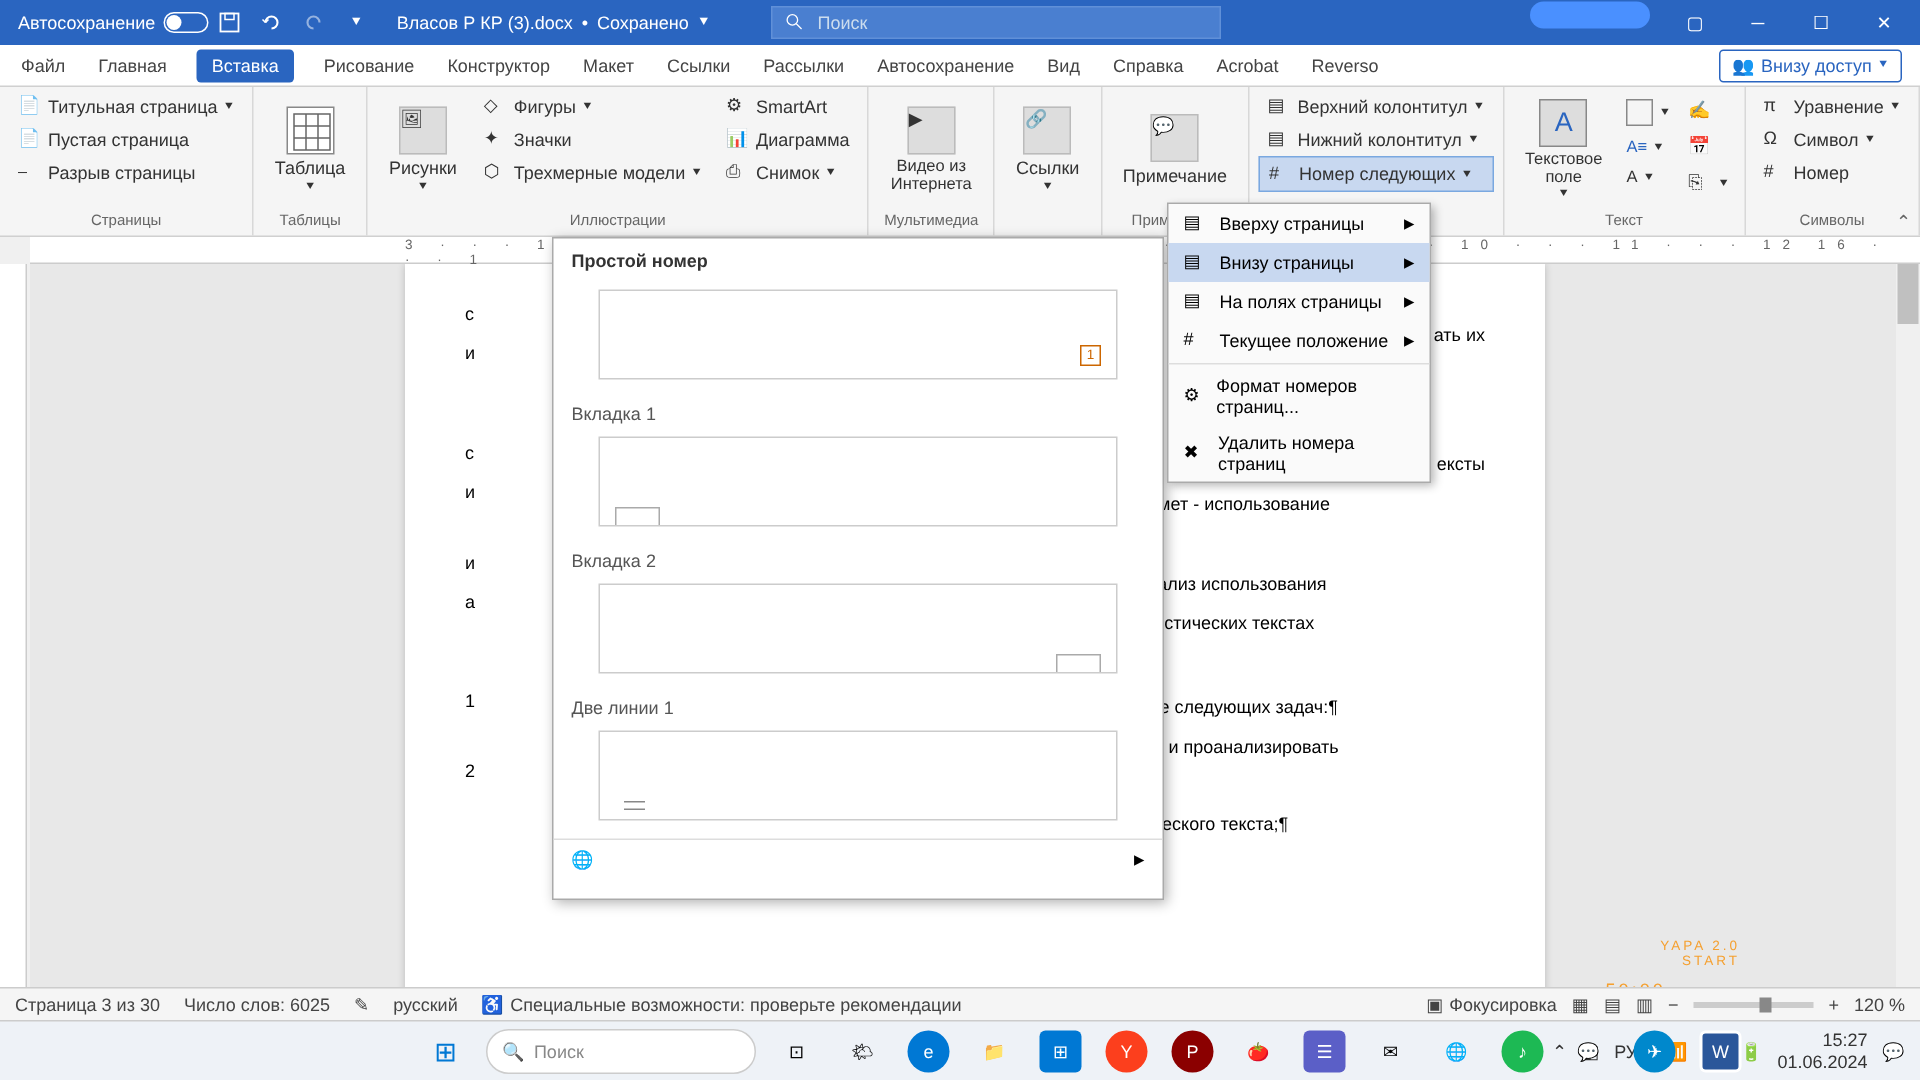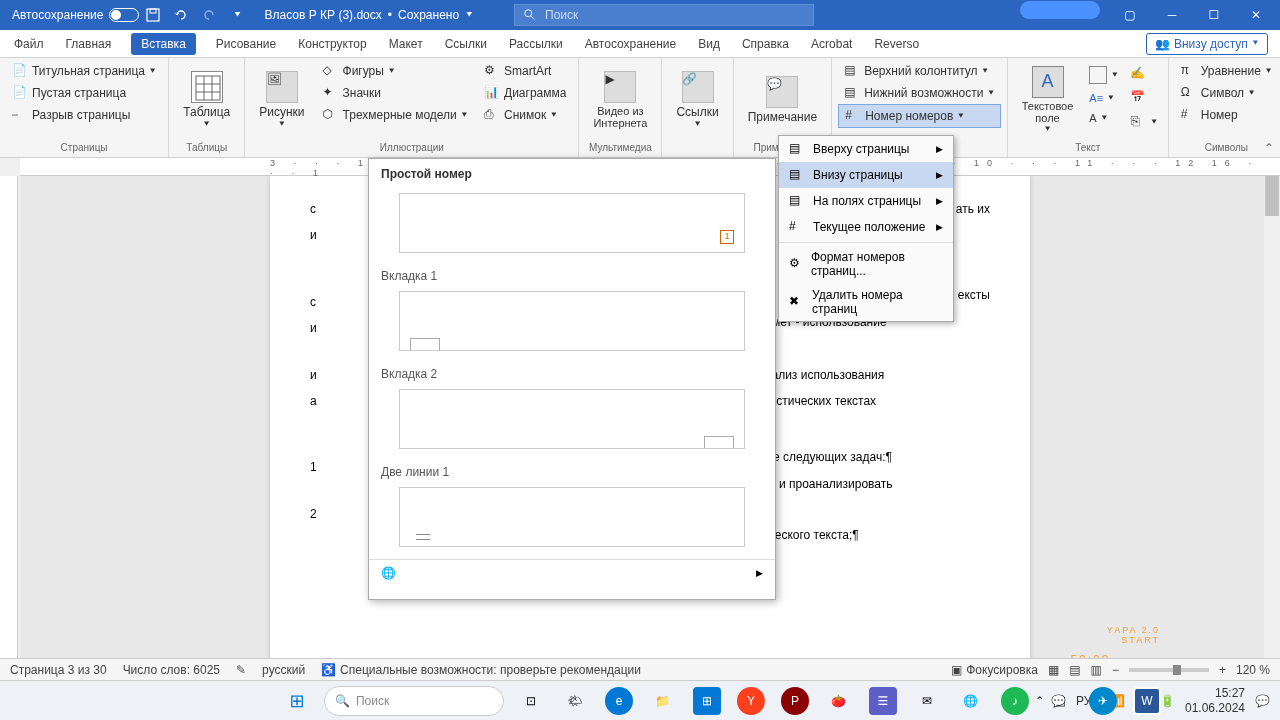--- a/index.html
+++ b/index.html
@@ -235,26 +235,26 @@
   <div class="rgroup">
     <div class="rgroup-body">
         <div class="vstack">
       <div class="rbtn">
             <span class="ico">▤</span>
             <span>Верхний колонтитул</span>
             <span style="font-size:9px">⯆</span>
           </div>
       <div class="rbtn">
             <span class="ico">▤</span>
-            <span>Нижний возможности</span>
+            <span>Нижний колонтитул</span>
             <span style="font-size:9px">⯆</span>
           </div>
       <div class="rbtn active">
             <span class="ico">#</span>
-            <span>Номер номеров</span>
+            <span>Номер следующих</span>
             <span style="font-size:9px">⯆</span>
           </div>
     </div>
       </div>
     <div class="rgroup-label">&nbsp;</div>
   </div>
   <div class="rgroup">
     <div class="rgroup-body">
       <div class="bigbtn">
           <div class="bigicon" style="display:flex;align-items:center;justify-content:center;font-size:18px;color:#2a65c0;border:1px solid #888">A</div>
@@ -360,21 +360,21 @@
       <div>с</div>
       <div>и</div>
       <div style="height:20px"></div>
       <div>и</div>
       <div>а</div>
       <div style="height:40px"></div>
       <div>1</div>
       <div style="height:20px"></div>
       <div>2</div>
     </div>
-    <div class="doc-text" style="position:absolute;right:40px;top:20px;text-align:left;width:260px">
+    <div class="doc-text" style="position:absolute;right:40px;top:34px;text-align:left;width:260px">
       <div style="text-align:right">ать их</div>
       <div style="height:60px"></div>
       <div style="text-align:right">ексты</div>
       <div>и. Предмет - использование</div>
       <div>кстах.¶</div>
       <div>вить анализ использования</div>
       <div>публицистических текстах</div>
       <div style="height:30px"></div>
       <div>решение следующих задач:¶</div>
       <div>й текст» и проанализировать</div>

